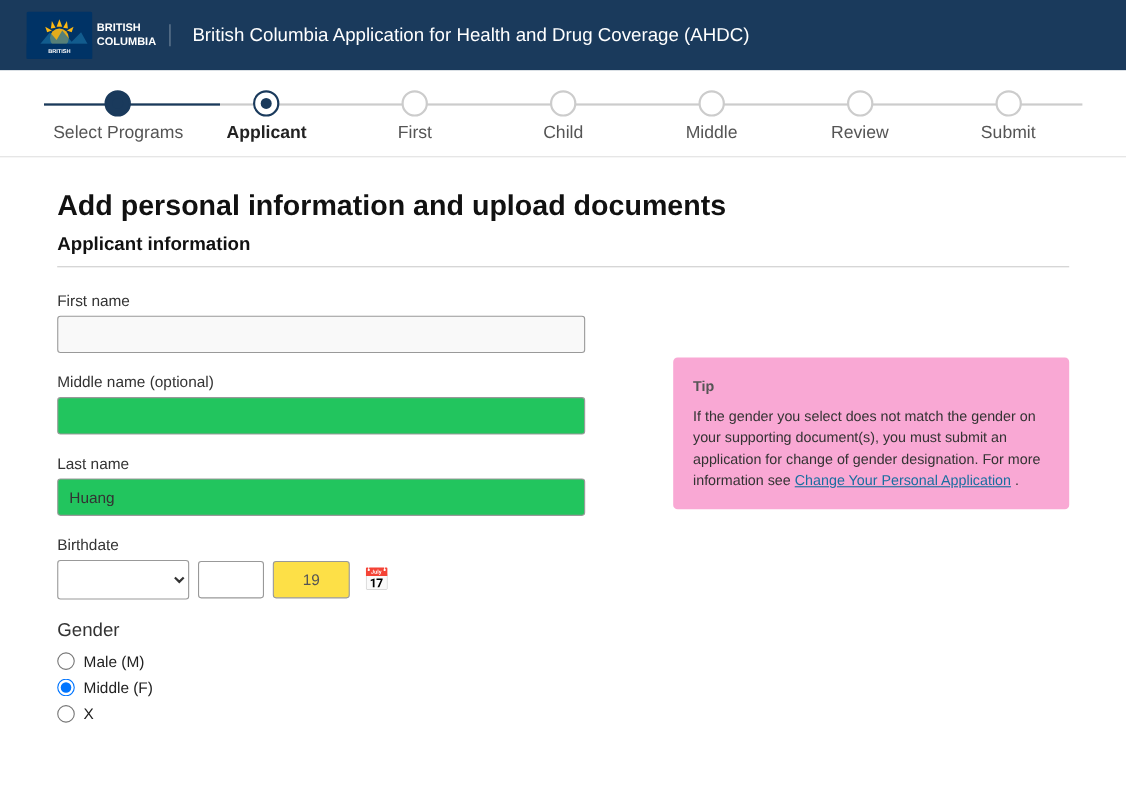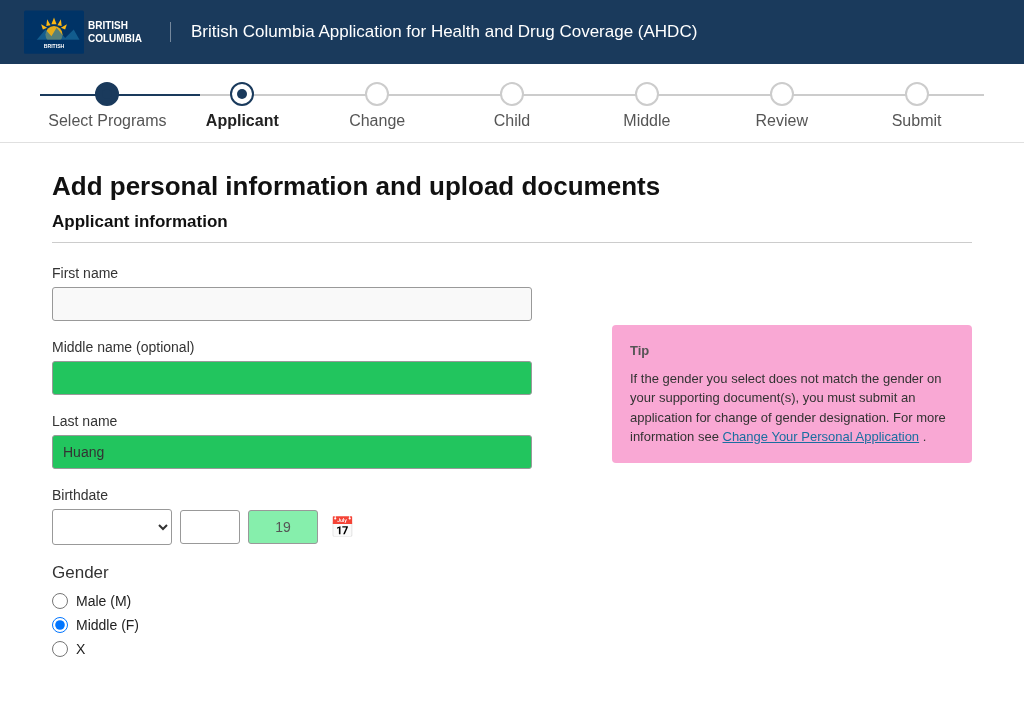--- a/index.html
+++ b/index.html
@@ -14,21 +14,21 @@
     .header {
       background: #1a3a5c;
       display: flex;
       align-items: center;
       padding: 10px 24px;
       min-height: 60px;
     }
     .header-logo {
       display: flex;
       align-items: center;
-      margin-right: 24px;
+      margin-right: 8px;
     }
     .logo-svg {
       width: 60px;
       height: 44px;
     }
     .header-title {
       color: #fff;
       font-size: 17px;
       font-weight: 400;
       border-left: 1px solid rgba(255,255,255,0.4);
@@ -202,21 +202,21 @@
       background: #fff;
       width: 60px;
       text-align: center;
     }
     .birthdate-year {
       padding: 8px 10px;
       border: 1px solid #999;
       border-radius: 3px;
       font-size: 14px;
       color: #555;
-      background: #86efac;
+      background: #fde047;
       width: 70px;
       text-align: center;
     }
     .calendar-icon {
       font-size: 20px;
       color: #333;
       cursor: pointer;
       padding: 4px;
     }
 
@@ -312,21 +312,21 @@
       <span class="step-label">Select Programs</span>
     </div>
 
     <div class="step-item">
       <div class="step-circle current"></div>
       <span class="step-label bold">Applicant</span>
     </div>
 
     <div class="step-item">
       <div class="step-circle"></div>
-      <span class="step-label">Change</span>
+      <span class="step-label">First</span>
     </div>
 
     <div class="step-item">
       <div class="step-circle"></div>
       <span class="step-label">Child</span>
     </div>
 
     <div class="step-item">
       <div class="step-circle"></div>
       <span class="step-label">Middle</span>

